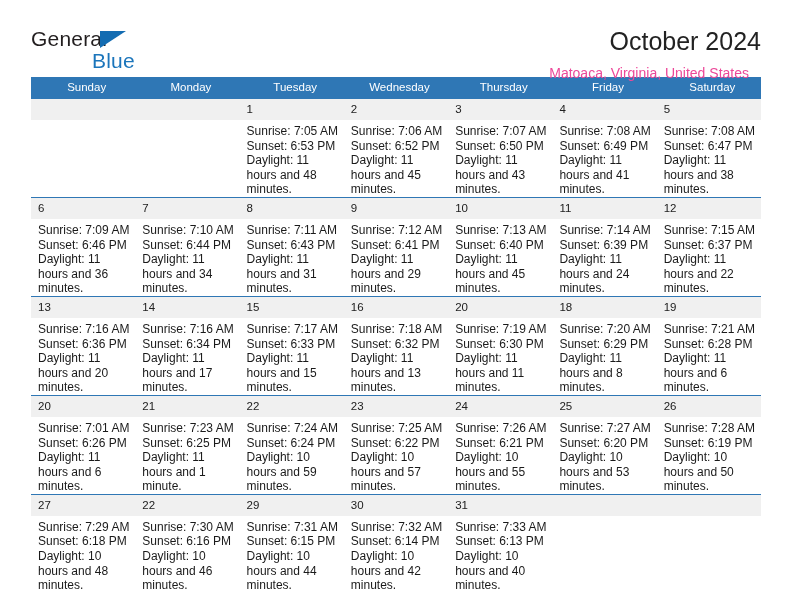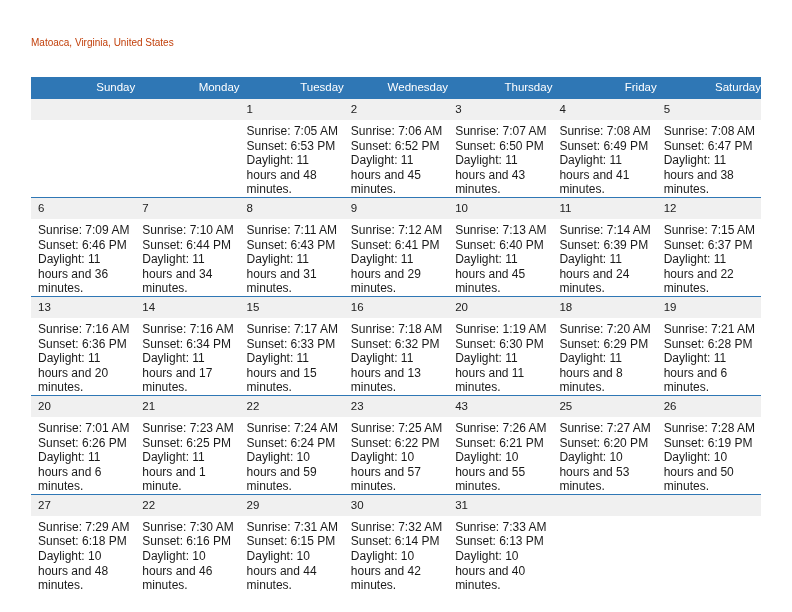--- a/index.html
+++ b/index.html
@@ -68,39 +68,39 @@
     padding-top: 0;
   }
   .cal-title {
     font-size: 25px;
     color: #222222;
     line-height: 30px;
     font-weight: normal;
     margin: 0;
   }
   .cal-sub {
-    font-size: 10px;
-    color: #c2410c;
+    font-size: 14px;
+    color: #ec4899;
     line-height: 18px;
-    margin: 8px 5px 0 0;
+    margin: 8px 12px 0 0;
   }
 
   
   .calendar {
     width: 730px;
     border-collapse: collapse;
     table-layout: fixed;
     margin-top: 5px;
   }
   .calendar th {
     background: #2f77b5;
     color: #ffffff;
     font-size: 11.5px;
     font-weight: normal;
-    text-align: right;
+    text-align: center;
     padding: 4px 0 5px 7px;
     line-height: 13px;
     border: none;
   }
   .calendar td {
     vertical-align: top;
     padding: 0;
     border-top: 1.5px solid #2f77b5;
     height: 90px;
     box-sizing: border-box;
@@ -128,22 +128,28 @@
   .detail div { white-space: nowrap; }
   .detail .wrap { white-space: normal; }
 </style>
 </head>
 <body>
 
 <div class="page">
 
   <div class="topbar">
 
+    <div class="logo">
+      <span class="logo-general">General</span>
+      <span class="logo-tri"></span>
+      <span class="logo-blue">Blue</span>
+    </div>
 
     <div class="titles">
+      <h1 class="cal-title">October 2024</h1>
       <div class="cal-sub">Matoaca, Virginia, United States</div>
     </div>
 
   </div>
 
   <table class="calendar">
     <thead>
       <tr>
         <th>Sunday</th>
         <th>Monday</th>
@@ -290,21 +296,21 @@
             <div class="daynum">16</div>
             <div class="detail">
               <div>Sunrise: 7:18 AM</div>
               <div>Sunset: 6:32 PM</div>
               <div class="wrap">Daylight: 11 hours and 13 minutes.</div>
             </div>
           </td>
           <td>
             <div class="daynum">20</div>
             <div class="detail">
-              <div>Sunrise: 1:19 AM</div>
+              <div>Sunrise: 7:19 AM</div>
               <div>Sunset: 6:30 PM</div>
               <div class="wrap">Daylight: 11 hours and 11 minutes.</div>
             </div>
           </td>
           <td>
             <div class="daynum">18</div>
             <div class="detail">
               <div>Sunrise: 7:20 AM</div>
               <div>Sunset: 6:29 PM</div>
               <div class="wrap">Daylight: 11 hours and 8 minutes.</div>
@@ -346,21 +352,21 @@
           </td>
           <td>
             <div class="daynum">23</div>
             <div class="detail">
               <div>Sunrise: 7:25 AM</div>
               <div>Sunset: 6:22 PM</div>
               <div class="wrap">Daylight: 10 hours and 57 minutes.</div>
             </div>
           </td>
           <td>
-            <div class="daynum">43</div>
+            <div class="daynum">24</div>
             <div class="detail">
               <div>Sunrise: 7:26 AM</div>
               <div>Sunset: 6:21 PM</div>
               <div class="wrap">Daylight: 10 hours and 55 minutes.</div>
             </div>
           </td>
           <td>
             <div class="daynum">25</div>
             <div class="detail">
               <div>Sunrise: 7:27 AM</div>

